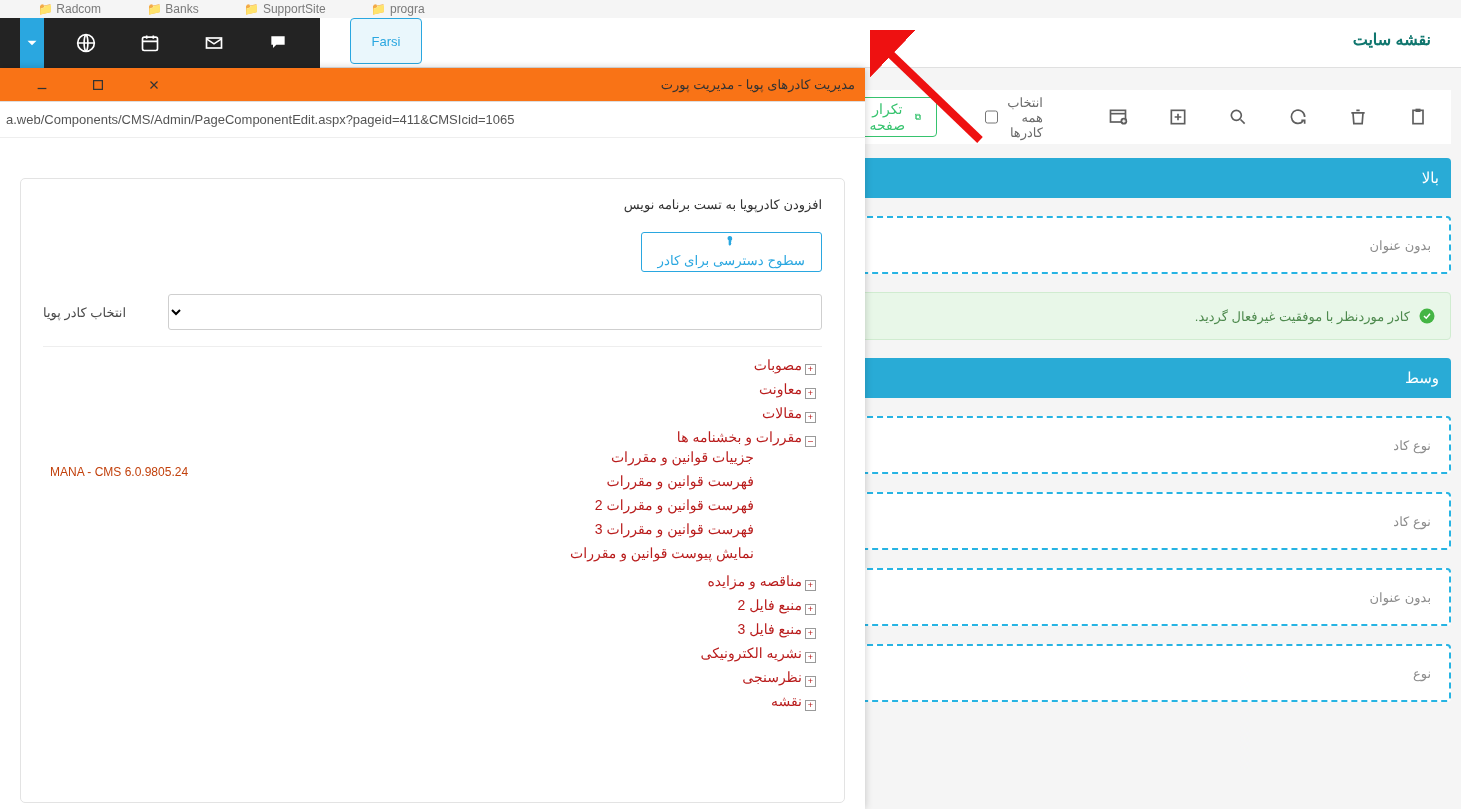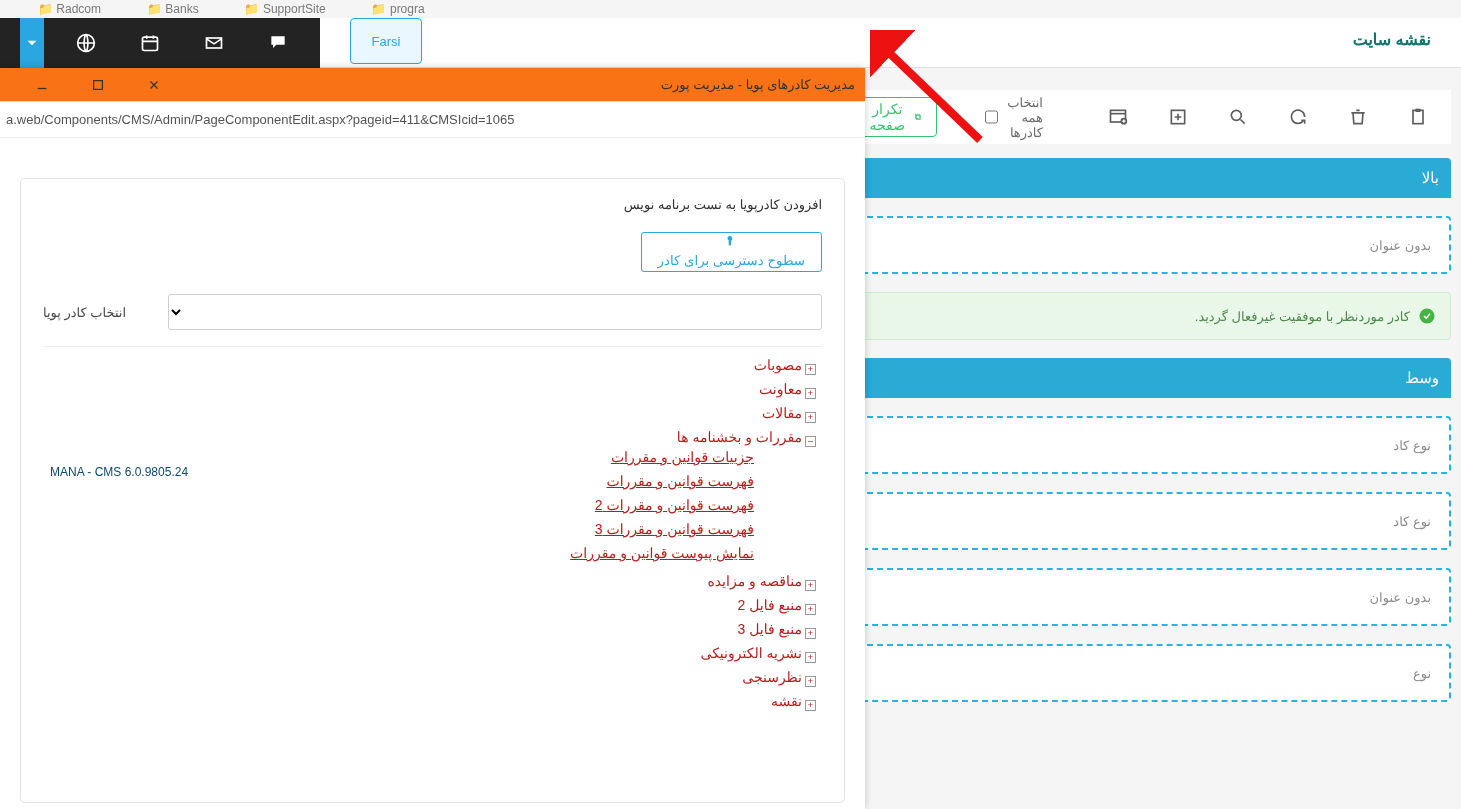--- a/index.html
+++ b/index.html
@@ -81,24 +81,24 @@
 .pcard .sel-row label{color:#4a4a4a;}
 .pcard select{flex:1;height:36px;border:1px solid #cfcfcf;border-radius:3px;font-family:inherit;background:#fff;}
 
 .tree{margin-top:16px;border-top:1px solid #eee;padding-top:6px;direction:rtl;overflow-y:auto;height:438px;}
 .tree ul{list-style:none;padding-right:0;}
 .tree li{position:relative;padding:4px 20px 4px 0;color:#b91c1c;font-size:14px;}
 .tree li::before{content:"";position:absolute;right:6px;top:11px;width:9px;height:9px;border:1px solid #9a9a9a;background:#fff;font-size:9px;line-height:9px;text-align:center;}
 .tree li.collapsed::before{content:"+";}
 .tree li.expanded::before{content:"–";}
 .tree li.leaf::before{content:"";border:none;background:transparent;}
-.tree li.expanded > ul{display:block;text-decoration:underline;}
+.tree li.expanded > ul{display:block;}
 .tree ul ul{padding-right:28px;}
 
-.footer-note{position:absolute;bottom:330px;left:50px;color:#0c4a6e;font-size:12px;direction:ltr;}
+.footer-note{position:absolute;bottom:330px;left:50px;color:#c2410c;font-size:12px;direction:ltr;}
 
 
 .arrow{position:absolute;top:30px;left:870px;pointer-events:none;}
 
 [data-interactable="true"]{cursor:pointer;margin-left:20px;}
 </style>
 </head>
 <body>
 
 <div class="bookmark-bar" data-interactable="false">

